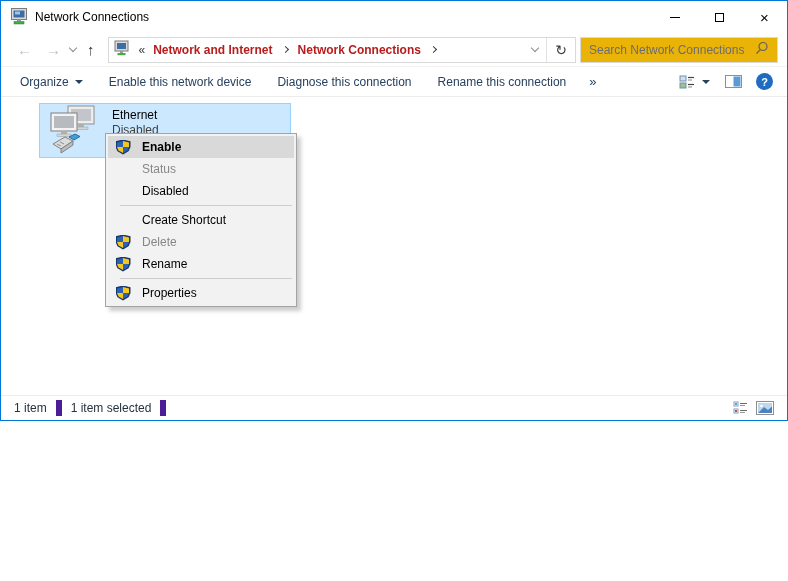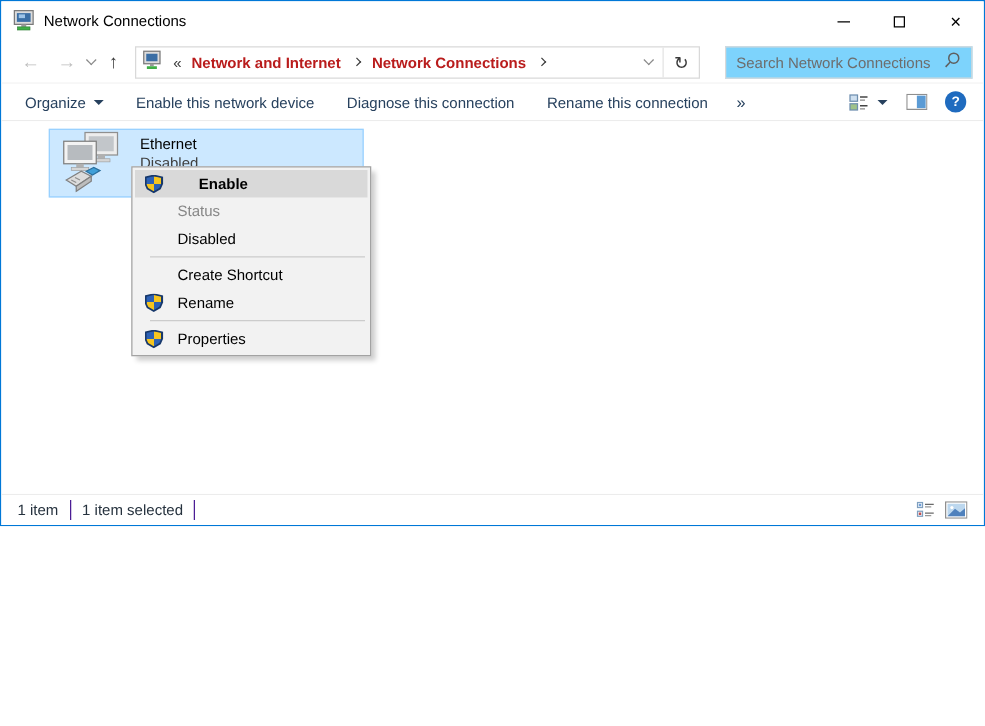--- a/index.html
+++ b/index.html
@@ -25,21 +25,21 @@
   .chev{display:inline-block;width:6px;height:6px;border-right:1px solid #8a8a8a;border-bottom:1px solid #8a8a8a;transform:rotate(45deg);margin:0 4px 3px 2px;}
   .addressbar{flex:1;height:26px;border:1px solid #d9d9d9;display:flex;align-items:center;margin-left:6px;background:#fff;min-width:0;}
   .addr-icon{margin:0 5px 0 5px;flex:none;}
   .crumb-collapsed{color:#3b3b3b;padding:0 4px;}
   .crumb{padding:0 4px;color:#b91c1c;white-space:nowrap;font-weight:bold;}
   .crumb-sep{display:inline-block;width:5px;height:5px;border-right:1px solid #3b3b3b;border-bottom:1px solid #3b3b3b;transform:rotate(-45deg);margin:0 6px;}
   .addr-right{margin-left:auto;display:flex;align-items:center;height:100%;}
   .addr-drop{padding:0 8px;color:#555;}
   .addr-vsep{width:1px;height:100%;background:#e3e3e3;}
   .refresh-btn{padding:0 8px;color:#3b3b3b;font-size:14px;}
-  .searchbox{width:198px;height:26px;border:1px solid #d9d9d9;display:flex;align-items:center;margin-left:20px;background:#7dd3fc;flex:none;}
+  .searchbox{width:198px;height:26px;border:1px solid #d9d9d9;display:flex;align-items:center;margin-left:4px;background:#eab308;flex:none;}
   .searchbox input{border:none;outline:none;flex:1;min-width:0;font-family:"Liberation Sans",sans-serif;font-size:12px;color:#555;padding:0 2px 0 8px;background:transparent;}
   .searchbox input::placeholder{color:#6d6d6d;opacity:1;}
   .search-mag{margin:0 8px 0 2px;flex:none;}
   
   .toolbar{height:30px;flex:none;display:flex;align-items:center;border-bottom:1px solid #ececec;background:#fff;color:#27415e;padding:0 6px;}
   .tb-btn{padding:0 13px;height:100%;display:flex;align-items:center;gap:6px;white-space:nowrap;}
   .caret-down{display:inline-block;width:0;height:0;border-left:4px solid transparent;border-right:4px solid transparent;border-top:4px solid #27415e;}
   .tb-overflow{padding:0 10px;font-size:13px;color:#27415e;}
   .tb-right{margin-left:auto;display:flex;align-items:center;gap:13px;padding-right:8px;}
   .tb-viewbtn{display:flex;align-items:center;gap:6px;}
@@ -47,36 +47,36 @@
   
   .main{flex:1;position:relative;background:#fff;overflow:hidden;}
   .tile{position:absolute;left:14px;top:6px;width:252px;height:55px;background:#cce8ff;border:1px solid #99d1ff;display:flex;align-items:center;margin-left:24px;}
   .tile-icon{margin-left:7px;flex:none;}
   .tile-text{margin-left:13px;line-height:15px;}
   .tile-name{color:#000;}
   .tile-sub{color:#404040;}
   
   .menu{position:absolute;left:104px;top:36px;width:192px;background:#f2f2f2;border:1px solid #a3a3a3;box-shadow:4px 4px 4px rgba(0,0,0,0.2);padding:2px;}
   .menu-row{height:22px;display:flex;align-items:center;}
-  .menu-row.hl{background:#d9d9d9;gap:17px;}
+  .menu-row.hl{background:#d9d9d9;}
   .menu-row.bold .menu-label{font-weight:bold;}
   .menu-row.disabled .menu-label{color:#878787;}
   .menu-icon-cell{width:30px;flex:none;display:flex;align-items:center;justify-content:center;}
   .menu-label{margin-left:4px;}
   .menu-sep{height:1px;background:#ccc;margin:3px 2px 3px 12px;}
   
   .shield{width:15px;height:15px;position:relative;display:inline-block;}
   .shield::before{content:"";position:absolute;inset:0;background:#17386b;
     clip-path:polygon(50% 0,100% 12%,100% 50%,87% 79%,50% 100%,13% 79%,0 50%,0 12%);}
   .shield::after{content:"";position:absolute;inset:1.5px;
     background:conic-gradient(#f6c51e 0 90deg,#2d61b5 0 180deg,#f6c51e 0 270deg,#2d61b5 0 360deg);
     clip-path:polygon(50% 0,100% 12%,100% 50%,87% 79%,50% 100%,13% 79%,0 50%,0 12%);}
   
   .statusbar{height:25px;flex:none;display:flex;align-items:center;border-top:1px solid #ececec;background:#fff;color:#26323e;padding:0 4px;}
-  .sb-text{padding:0 9px;border-right:1px solid #4c1d95;height:16px;display:flex;align-items:center;}
+  .sb-text{padding:0 9px;border-right:6px solid #4c1d95;height:16px;display:flex;align-items:center;}
   .sb-icons{margin-left:auto;display:flex;align-items:center;gap:5px;padding-right:8px;}
   .sb-iconbtn{display:flex;align-items:center;justify-content:center;width:20px;height:18px;}
 </style>
 </head>
 <body>
 
 <div class="window">
 
   <div class="titlebar">
     <span class="app-icon">
@@ -213,20 +213,26 @@
       </div>
       <div class="menu-row">
         <span class="menu-icon-cell"></span>
         <span class="menu-label">Disabled</span>
       </div>
       <div class="menu-sep"></div>
       <div class="menu-row">
         <span class="menu-icon-cell"></span>
         <span class="menu-label">Create Shortcut</span>
       </div>
+      <div class="menu-row disabled">
+        <span class="menu-icon-cell">
+            <span class="shield"></span>
+          </span>
+        <span class="menu-label">Delete</span>
+      </div>
       <div class="menu-row">
         <span class="menu-icon-cell">
             <span class="shield"></span>
           </span>
         <span class="menu-label">Rename</span>
       </div>
       <div class="menu-sep"></div>
       <div class="menu-row">
         <span class="menu-icon-cell">
             <span class="shield"></span>

